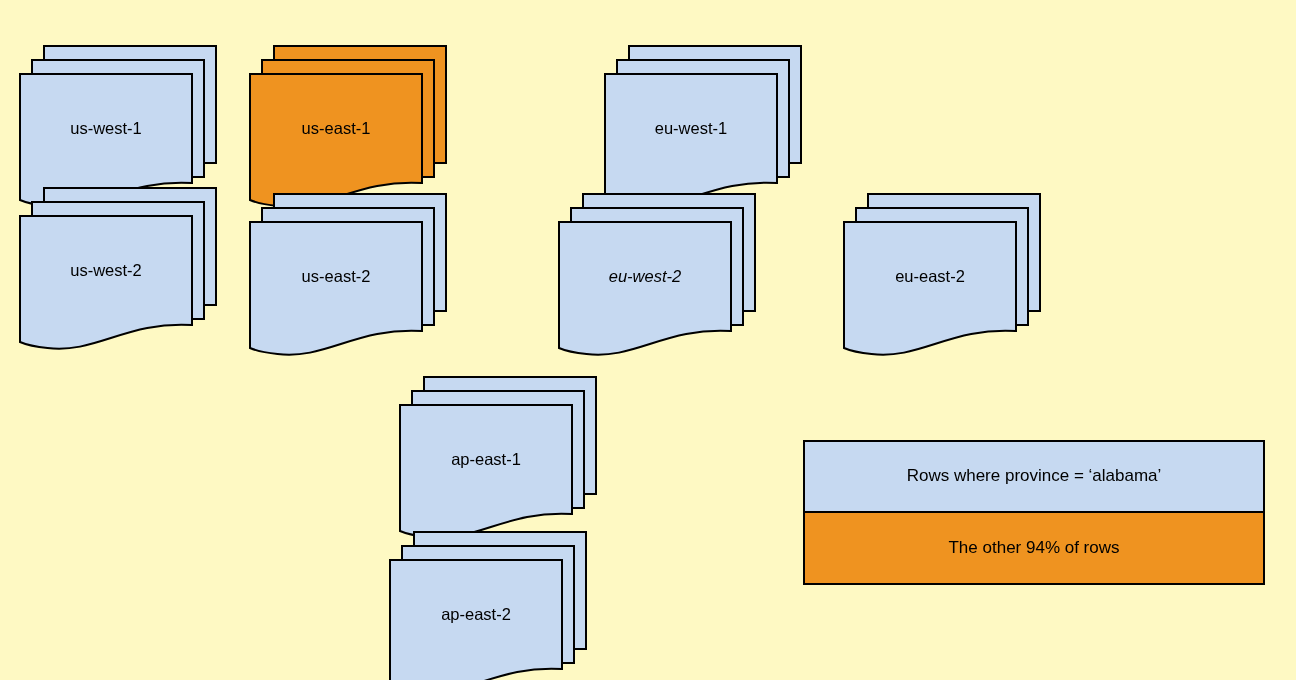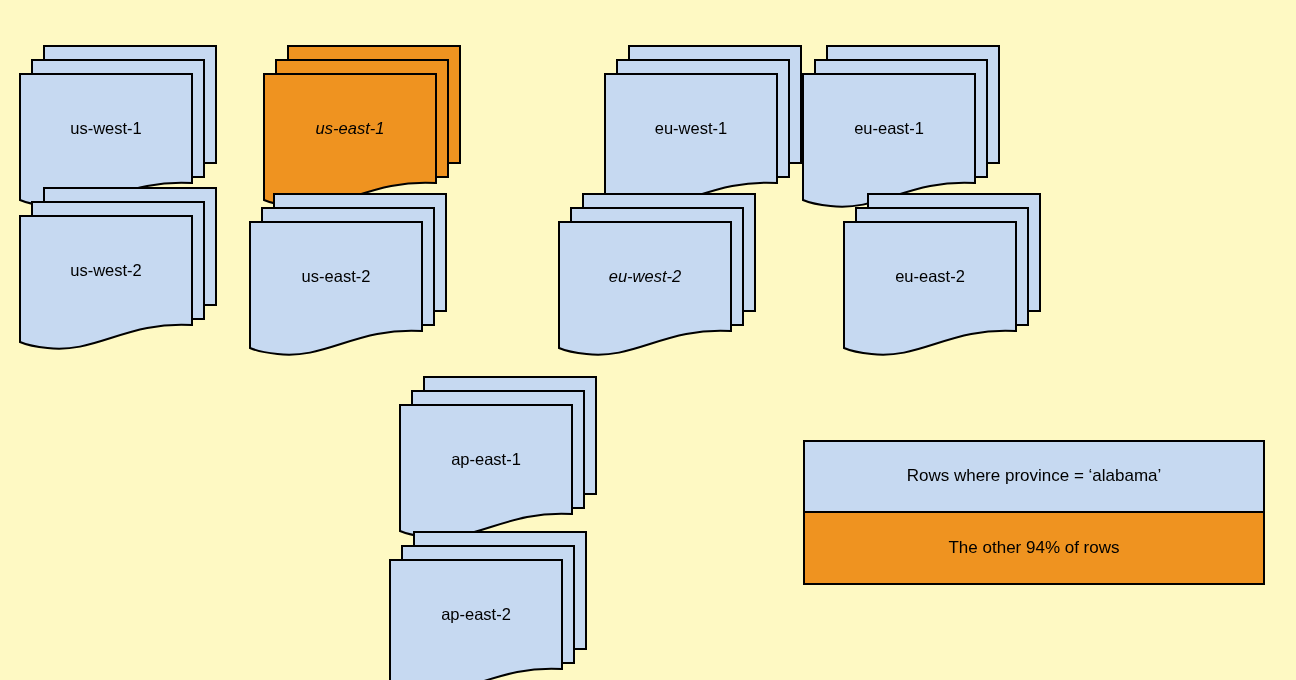--- a/index.html
+++ b/index.html
@@ -69,21 +69,21 @@
       </svg>
     </div>
     <div class="stack" style="left: 20px; top: 188px;">
       <svg width="200" height="173" viewBox="0 0 200 173">
         <path d="M 0 0 L 172 0 L 172 117 L 0 117 Z" transform="translate(24,0)" fill="#c6d9f1" stroke="#000000" stroke-width="2" stroke-linejoin="miter"></path>
         <path d="M 0 0 L 172 0 L 172 117 L 0 117 Z" transform="translate(12,14)" fill="#c6d9f1" stroke="#000000" stroke-width="2" stroke-linejoin="miter"></path>
         <path d="M 0 0 L 172 0 L 172 109 C 106.64 105, 75.68 138, 27.52 132 C 17.2 131, 6.88 129, 0 126 Z" transform="translate(0,28)" fill="#c6d9f1" stroke="#000000" stroke-width="2" stroke-linejoin="miter"></path>
         <text class="doc-label" x="86" y="83.5">us-west-2</text>
       </svg>
     </div>
-    <div class="stack" style="left: 264px; top: 46px; font-style: italic;">
+    <div class="stack" style="left: 250px; top: 46px;">
       <svg width="200" height="173" viewBox="0 0 200 173">
         <path d="M 0 0 L 172 0 L 172 117 L 0 117 Z" transform="translate(24,0)" fill="#ef9320" stroke="#000000" stroke-width="2" stroke-linejoin="miter"></path>
         <path d="M 0 0 L 172 0 L 172 117 L 0 117 Z" transform="translate(12,14)" fill="#ef9320" stroke="#000000" stroke-width="2" stroke-linejoin="miter"></path>
         <path d="M 0 0 L 172 0 L 172 109 C 106.64 105, 75.68 138, 27.52 132 C 17.2 131, 6.88 129, 0 126 Z" transform="translate(0,28)" fill="#ef9320" stroke="#000000" stroke-width="2" stroke-linejoin="miter"></path>
         <text class="doc-label" x="86" y="83.5">us-east-1</text>
       </svg>
     </div>
     <div class="stack" style="left: 250px; top: 194px;">
       <svg width="200" height="173" viewBox="0 0 200 173">
         <path d="M 0 0 L 172 0 L 172 117 L 0 117 Z" transform="translate(24,0)" fill="#c6d9f1" stroke="#000000" stroke-width="2" stroke-linejoin="miter"></path>
@@ -99,28 +99,20 @@
         <path d="M 0 0 L 172 0 L 172 109 C 106.64 105, 75.68 138, 27.52 132 C 17.2 131, 6.88 129, 0 126 Z" transform="translate(0,28)" fill="#c6d9f1" stroke="#000000" stroke-width="2" stroke-linejoin="miter"></path>
         <text class="doc-label" x="86" y="83.5">eu-west-1</text>
       </svg>
     </div>
     <div class="stack" style="left: 559px; top: 194px; font-style: italic;">
       <svg width="200" height="173" viewBox="0 0 200 173">
         <path d="M 0 0 L 172 0 L 172 117 L 0 117 Z" transform="translate(24,0)" fill="#c6d9f1" stroke="#000000" stroke-width="2" stroke-linejoin="miter"></path>
         <path d="M 0 0 L 172 0 L 172 117 L 0 117 Z" transform="translate(12,14)" fill="#c6d9f1" stroke="#000000" stroke-width="2" stroke-linejoin="miter"></path>
         <path d="M 0 0 L 172 0 L 172 109 C 106.64 105, 75.68 138, 27.52 132 C 17.2 131, 6.88 129, 0 126 Z" transform="translate(0,28)" fill="#c6d9f1" stroke="#000000" stroke-width="2" stroke-linejoin="miter"></path>
         <text class="doc-label" x="86" y="83.5">eu-west-2</text>
-      </svg>
-    </div>
-    <div class="stack" style="left: 803px; top: 46px;">
-      <svg width="200" height="173" viewBox="0 0 200 173">
-        <path d="M 0 0 L 172 0 L 172 117 L 0 117 Z" transform="translate(24,0)" fill="#c6d9f1" stroke="#000000" stroke-width="2" stroke-linejoin="miter"></path>
-        <path d="M 0 0 L 172 0 L 172 117 L 0 117 Z" transform="translate(12,14)" fill="#c6d9f1" stroke="#000000" stroke-width="2" stroke-linejoin="miter"></path>
-        <path d="M 0 0 L 172 0 L 172 109 C 106.64 105, 75.68 138, 27.52 132 C 17.2 131, 6.88 129, 0 126 Z" transform="translate(0,28)" fill="#c6d9f1" stroke="#000000" stroke-width="2" stroke-linejoin="miter"></path>
-        <text class="doc-label" x="86" y="83.5">eu-east-1</text>
       </svg>
     </div>
     <div class="stack" style="left: 844px; top: 194px;">
       <svg width="200" height="173" viewBox="0 0 200 173">
         <path d="M 0 0 L 172 0 L 172 117 L 0 117 Z" transform="translate(24,0)" fill="#c6d9f1" stroke="#000000" stroke-width="2" stroke-linejoin="miter"></path>
         <path d="M 0 0 L 172 0 L 172 117 L 0 117 Z" transform="translate(12,14)" fill="#c6d9f1" stroke="#000000" stroke-width="2" stroke-linejoin="miter"></path>
         <path d="M 0 0 L 172 0 L 172 109 C 106.64 105, 75.68 138, 27.52 132 C 17.2 131, 6.88 129, 0 126 Z" transform="translate(0,28)" fill="#c6d9f1" stroke="#000000" stroke-width="2" stroke-linejoin="miter"></path>
         <text class="doc-label" x="86" y="83.5">eu-east-2</text>
       </svg>
     </div>

